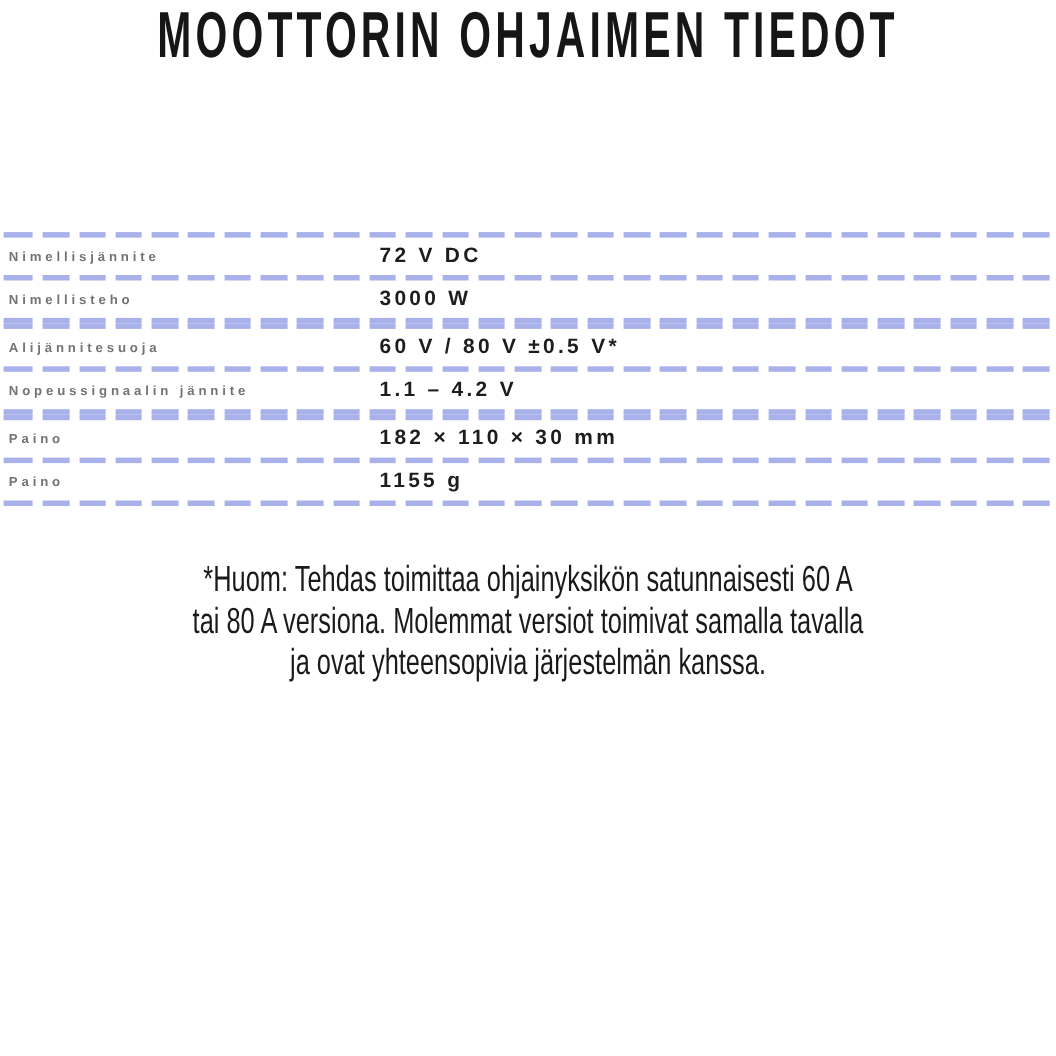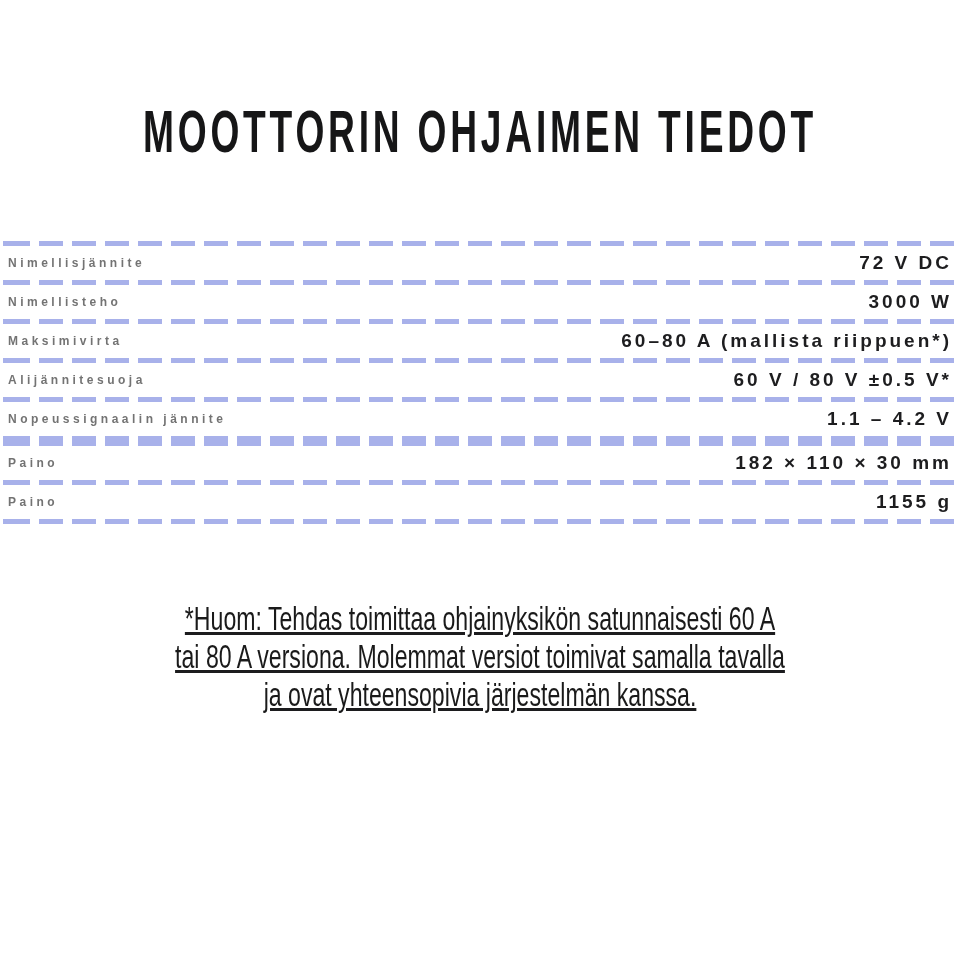--- a/index.html
+++ b/index.html
@@ -5,21 +5,21 @@
   * { margin: 0; padding: 0; box-sizing: border-box; }
   html, body { width: 960px; height: 960px; }
   body {
     background: #ffffff;
     font-family: "Liberation Sans", sans-serif;
     color: #1c1c1e;
     overflow: hidden;
   }
 
   
-  .title-block { padding-top: 100px; height: 70px; }
+  .title-block { height: 70px; }
   .page-title {
     width: 1600px;
     margin-left: -320px;           
     text-align: center;
     white-space: nowrap;
     font-size: 59px;
     line-height: 64px;
     font-weight: 700;
     letter-spacing: 6px;
     color: #161617;
@@ -44,31 +44,31 @@
   }
   .spec-label {
     padding-left: 8px;
     font-size: 12px;
     font-weight: 700;
     letter-spacing: 3.5px;
     white-space: nowrap;
     color: #737373;
   }
   .spec-value {
-    text-align: right;
+    text-align: left;
     font-size: 19px;
     font-weight: 700;
     letter-spacing: 3px;
     white-space: nowrap;
     color: #1d1d1f;
     padding-right: 8px;
   }
 
   
-  .footnote-block { margin-top: 76px; text-decoration: underline; }
+  .footnote-block { margin-top: 47px; }
   .footnote-inner {
     width: 1600px;
     margin-left: -320px;           
     text-align: center;
     transform: scaleX(0.70);
     transform-origin: 50% 50%;
   }
   .footnote-line {
     font-size: 33px;
     line-height: 38px;
@@ -92,24 +92,20 @@
     <div class="spec-value">72 V DC</div>
   </div>
   <div class="sep"></div>
 
   <div class="spec-row">
     <div class="spec-label">Nimellisteho</div>
     <div class="spec-value">3000 W</div>
   </div>
   <div class="sep"></div>
 
-  <div class="spec-row">
-    <div class="spec-label">Maksimivirta</div>
-    <div class="spec-value">60–80 A (mallista riippuen*)</div>
-  </div>
   <div class="sep"></div>
 
   <div class="spec-row">
     <div class="spec-label">Alijännitesuoja</div>
     <div class="spec-value">60 V / 80 V ±0.5 V*</div>
   </div>
   <div class="sep"></div>
 
   <div class="spec-row">
     <div class="spec-label">Nopeussignaalin jännite</div>

